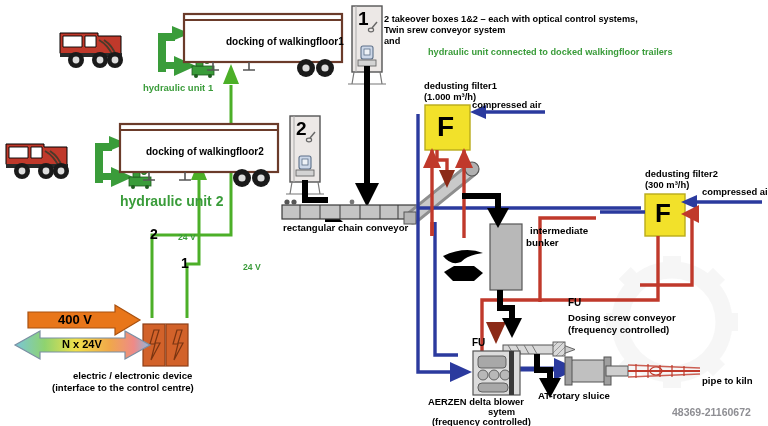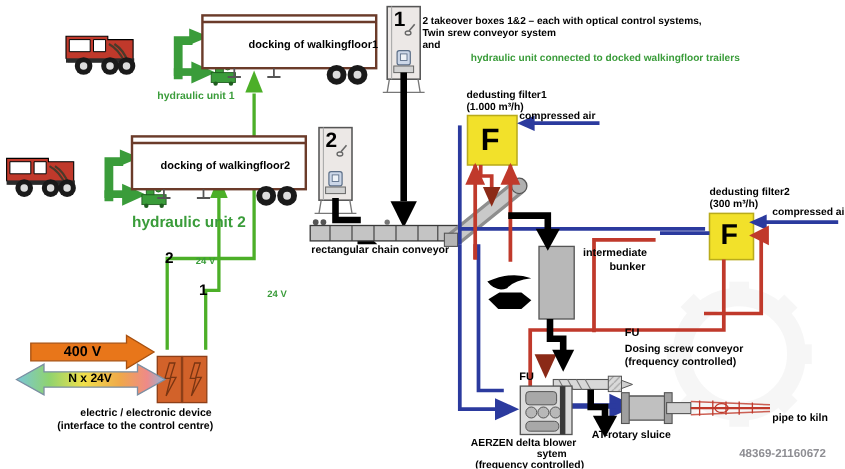--- a/index.html
+++ b/index.html
@@ -354,21 +354,21 @@
   <div class="lbl f-letter" style="left:437px;top:110px;font-size:28px;">F</div>
 
   <div class="lbl" style="left:645px;top:168px;font-size:9.4px;">dedusting filter2</div>
   <div class="lbl" style="left:645px;top:179px;font-size:9.4px;">(300 m³/h)</div>
   <div class="lbl" style="left:702px;top:186px;font-size:9.4px;">compressed air</div>
   <div class="lbl f-letter" style="left:655px;top:198px;font-size:26px;">F</div>
 
   <div class="lbl" style="left:283px;top:222px;font-size:9.6px;">rectangular chain conveyor</div>
 
   <div class="lbl" style="left:530px;top:225px;font-size:9.8px;">intermediate</div>
-  <div class="lbl" style="left:554px;top:237px;font-size:9.8px;">bunker</div>
+  <div class="lbl" style="left:526px;top:237px;font-size:9.8px;">bunker</div>
 
   <div class="lbl" style="left:568px;top:297px;font-size:10px;">FU</div>
   <div class="lbl" style="left:568px;top:312px;font-size:9.6px;">Dosing screw conveyor</div>
   <div class="lbl" style="left:568px;top:324px;font-size:9.6px;">(frequency controlled)</div>
 
   <div class="lbl" style="left:472px;top:337px;font-size:10px;">FU</div>
   <div class="lbl" style="left:428px;top:396px;font-size:9.4px;">AERZEN delta blower</div>
   <div class="lbl" style="left:488px;top:406px;font-size:9.4px;">sytem</div>
   <div class="lbl" style="left:432px;top:416px;font-size:9.4px;">(frequency controlled)</div>
 

